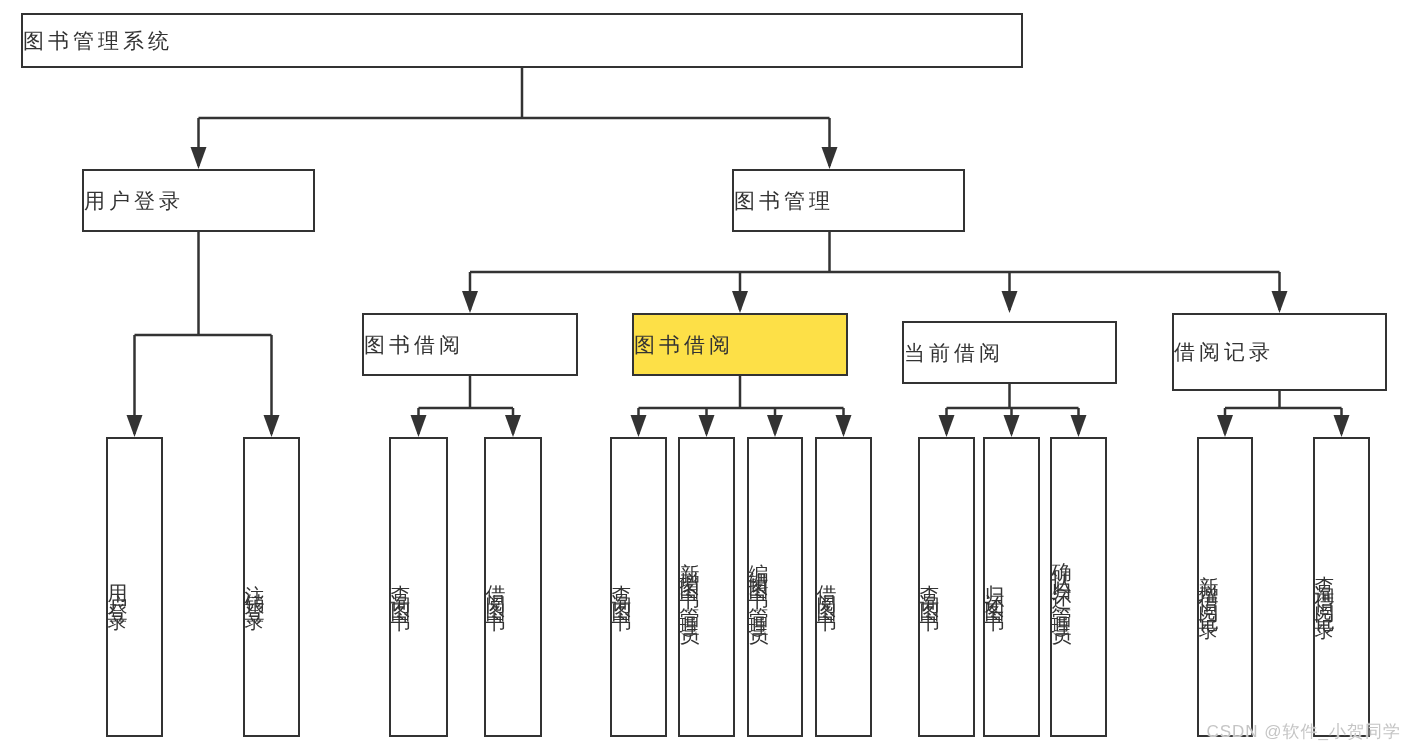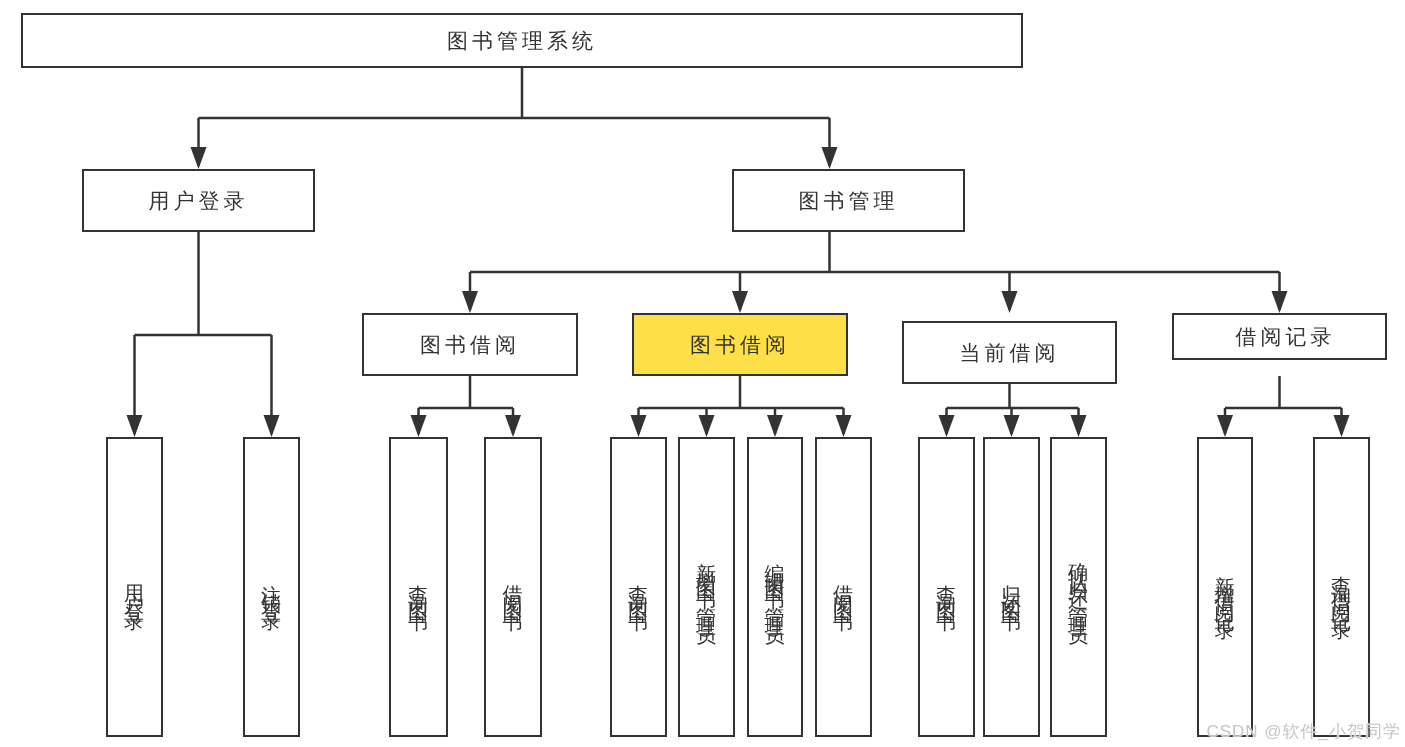--- a/index.html
+++ b/index.html
@@ -11,21 +11,20 @@
     overflow:hidden;
   }
   #wire-layer{position:absolute;left:0;top:0;width:1405px;height:747px;}
   .node{
     position:absolute;
     box-sizing:border-box;
     background:#ffffff;
     border:2px solid #333333;
     display:flex;
     align-items:center;
-    justify-content:center;
     color:#333333;
   }
   .node.h .label{
     font-size:21px;
     letter-spacing:4px;
     white-space:nowrap;
     color:#333333;
   }
   .node.v .label{
     writing-mode:vertical-rl;
@@ -116,21 +115,21 @@
       </div>
       <div class="node h" style="left: 362px; top: 313px; width: 216px; height: 63px; background: rgb(255, 255, 255); border-color: rgb(51, 51, 51);">
         <span class="label" style="color: rgb(51, 51, 51);">图书借阅</span>
       </div>
       <div class="node h" style="left: 632px; top: 313px; width: 216px; height: 63px; background: #fde047; border-color: rgb(51, 51, 51);">
         <span class="label" style="color: rgb(51, 51, 51);">图书借阅</span>
       </div>
       <div class="node h" style="left: 902px; top: 313px; width: 215px; height: 63px; background: rgb(255, 255, 255); border-color: rgb(51, 51, 51); margin-top: 8px;">
         <span class="label" style="color: rgb(51, 51, 51);">当前借阅</span>
       </div>
-      <div class="node h" style="left: 1172px; top: 313px; width: 215px; height: 47px; background: rgb(255, 255, 255); border-color: rgb(51, 51, 51); padding-left: 12px;">
+      <div class="node h" style="left: 1172px; top: 313px; width: 215px; height: 78px; background: rgb(255, 255, 255); border-color: rgb(51, 51, 51);">
         <span class="label" style="color: rgb(51, 51, 51);">借阅记录</span>
       </div>
       <div class="node v" style="left: 106px; top: 437px; width: 57px; height: 300px; background: rgb(255, 255, 255); border-color: rgb(51, 51, 51);">
         <span class="label" style="color: rgb(51, 51, 51);">用户登录</span>
       </div>
       <div class="node v" style="left: 243px; top: 437px; width: 57px; height: 300px; background: rgb(255, 255, 255); border-color: rgb(51, 51, 51);">
         <span class="label" style="color: rgb(51, 51, 51);">注销登录</span>
       </div>
       <div class="node v" style="left: 389px; top: 437px; width: 59px; height: 300px; background: rgb(255, 255, 255); border-color: rgb(51, 51, 51);">
         <span class="label" style="color: rgb(51, 51, 51);">查询图书</span>

